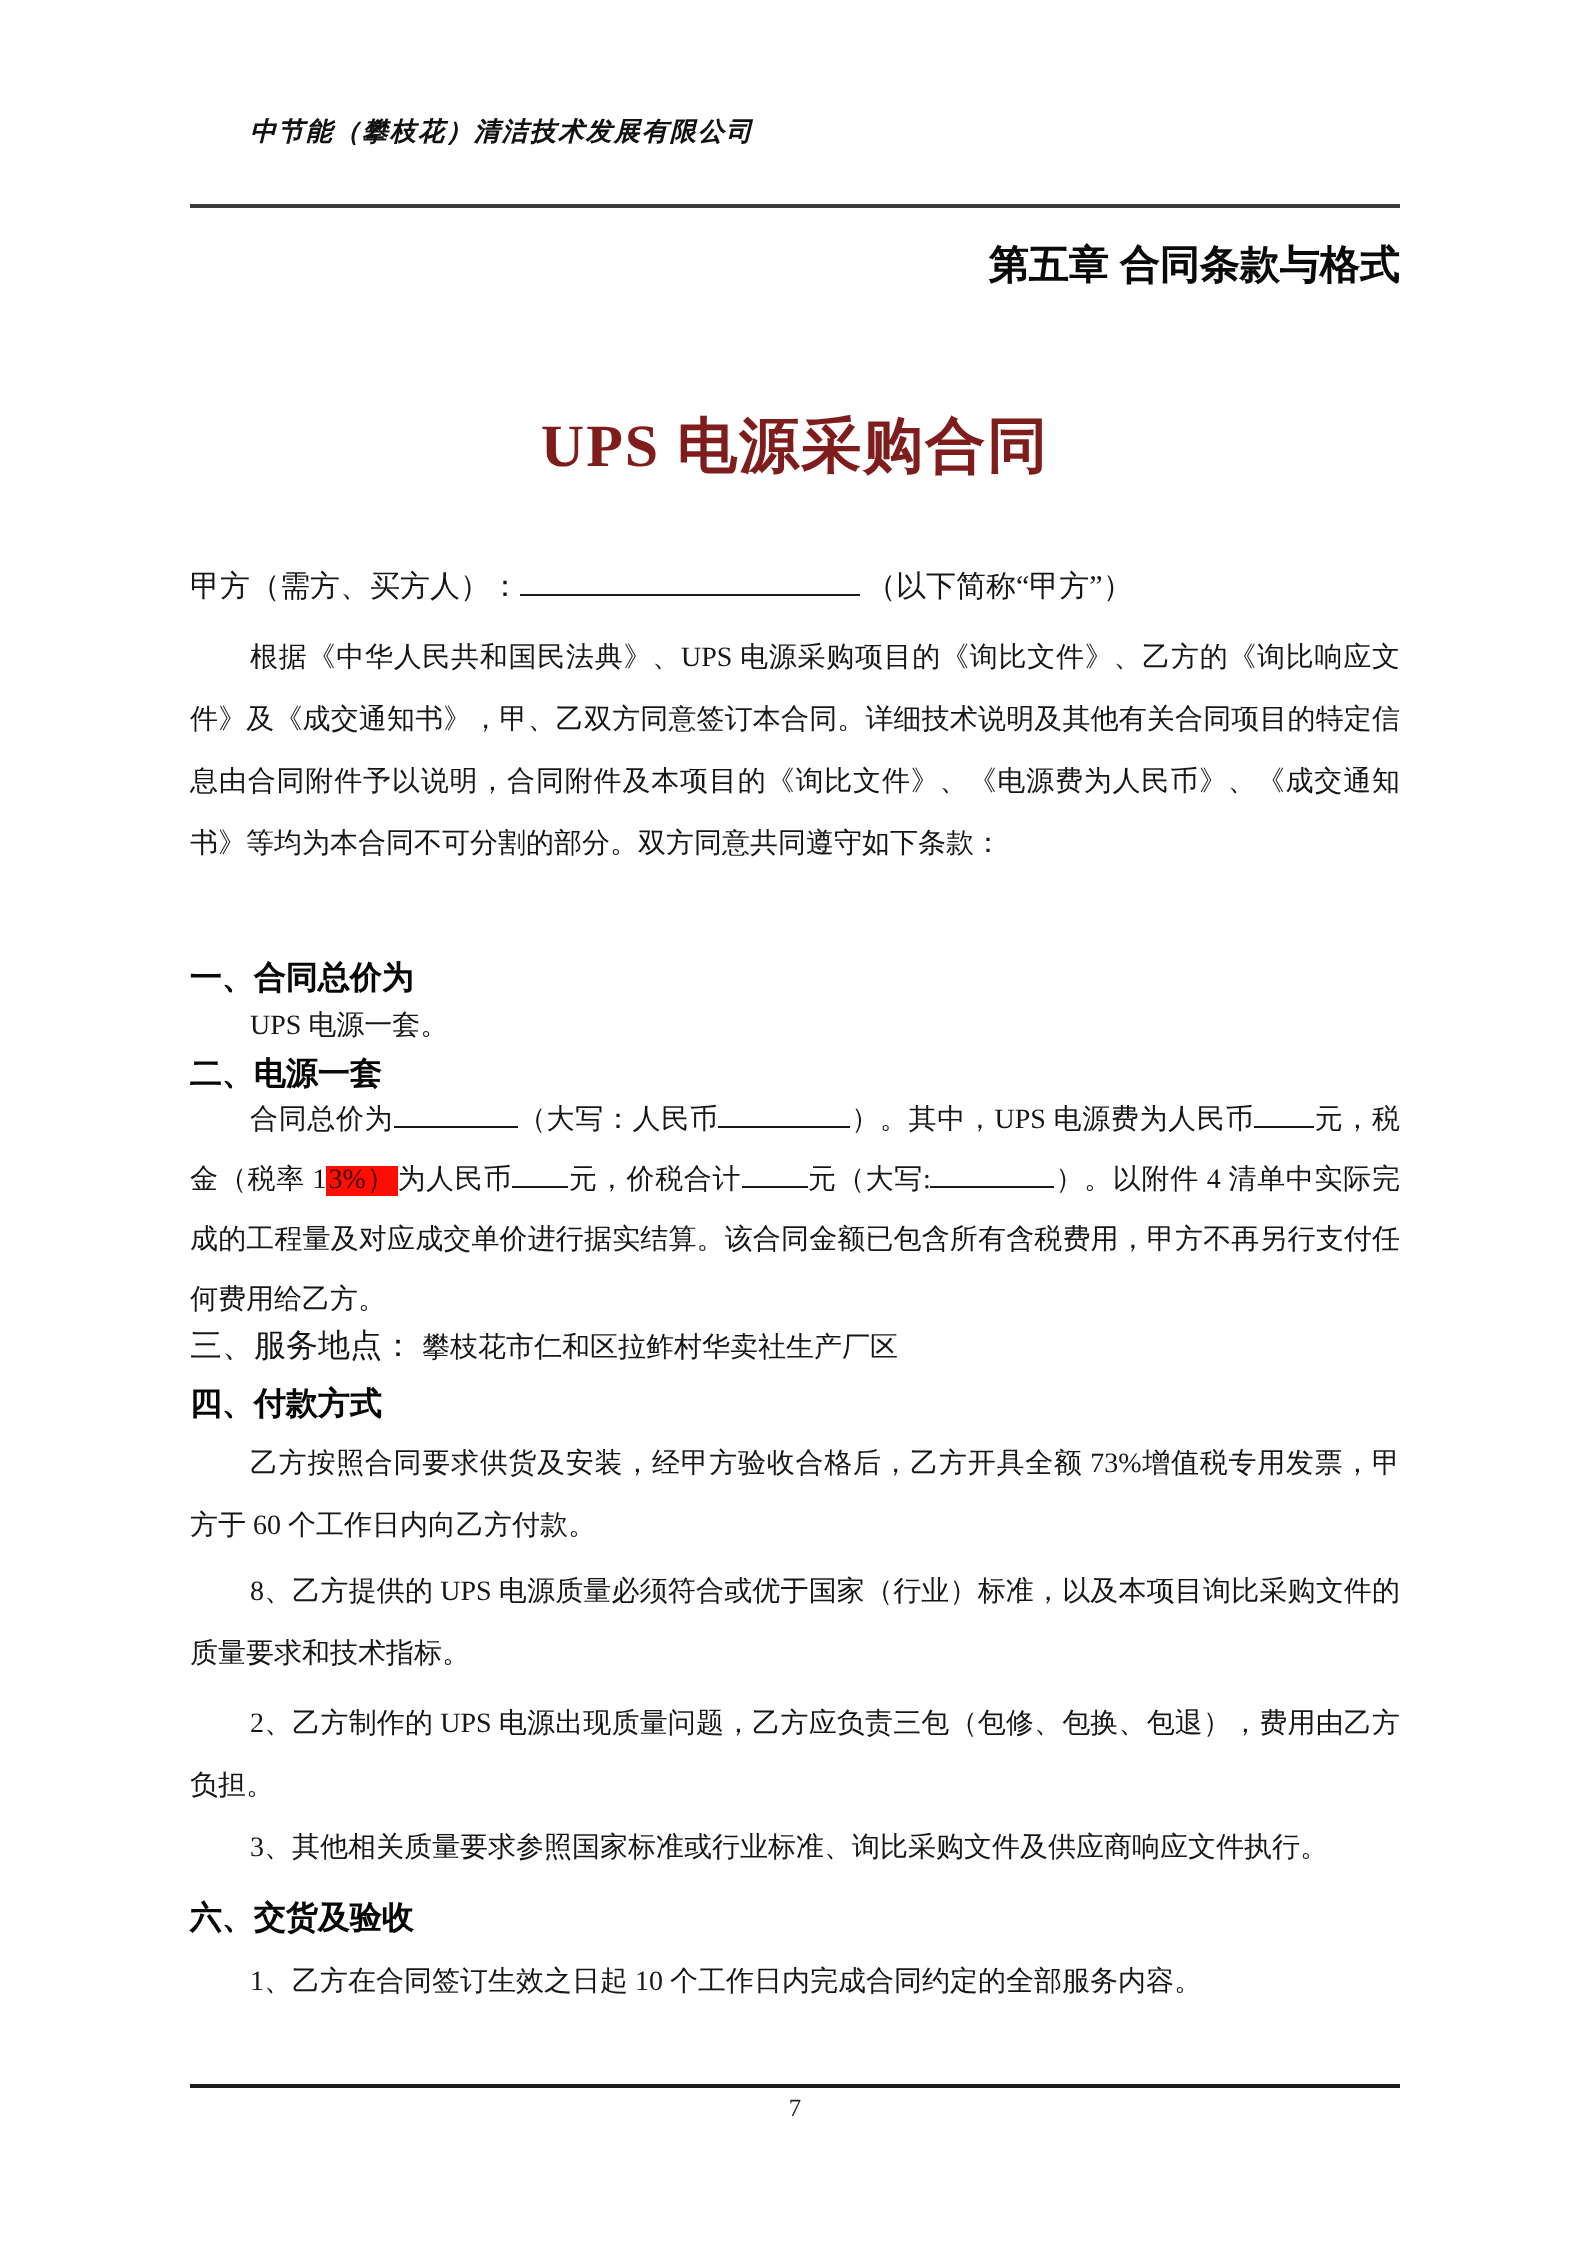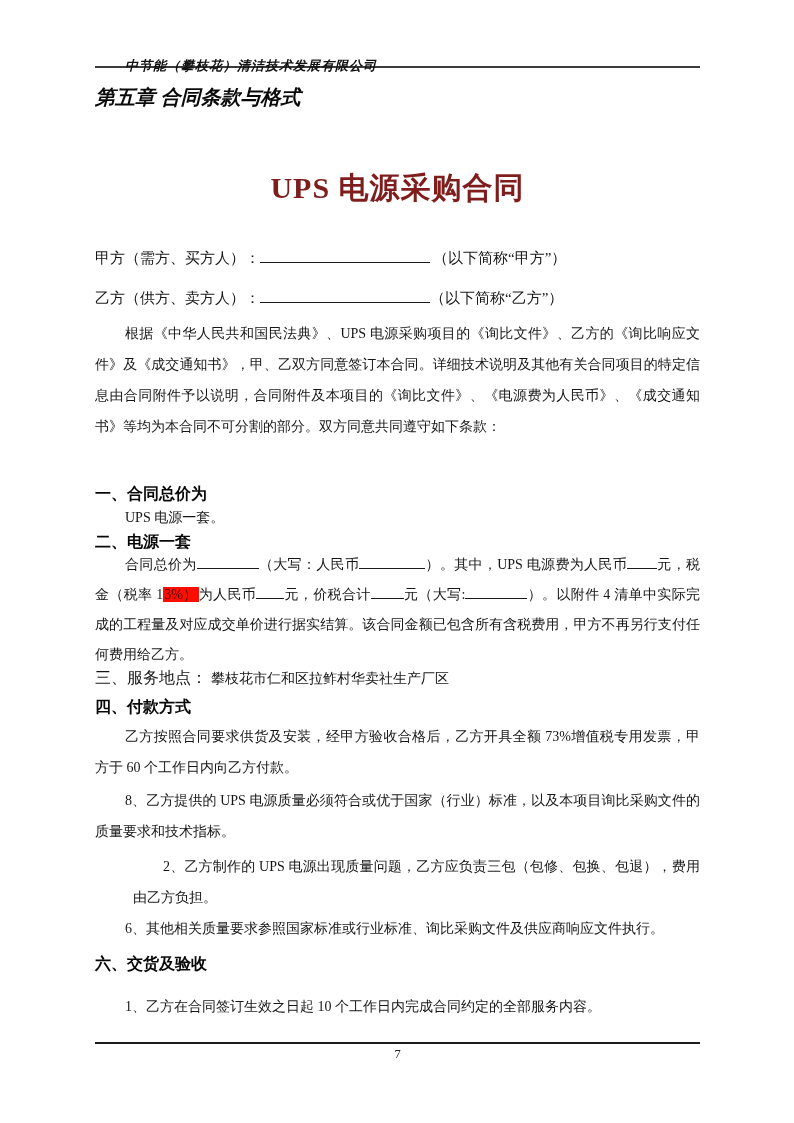--- a/index.html
+++ b/index.html
@@ -11,46 +11,45 @@
     width: 794px;
     height: 1123px;
     background: #ffffff;
     color: #161616;
     font-family: "Liberation Serif", "DejaVu Serif", serif;
     overflow: hidden;
   }
 
   
   .hdr {
-    height: 68px;
+    height: 104px;
     margin: 0 94px 0 95px;
     border-bottom: 2px solid #3c3c3c;
     padding-top: 57px;
   }
   .company {
     padding-left: 30px;
     font-size: 13px;
     font-weight: 700;
     font-style: italic;
     letter-spacing: 1px;
     color: #111;
   }
 
   
   .inner { width: 605px; margin-left: 95px; }
 
   .chapter {
     margin-top: 15px;
-    text-align: left;
+    text-align: right;
     font-family: "Liberation Sans", "DejaVu Sans", sans-serif;
     font-weight: 700;
     font-size: 20px;
     line-height: 28px;
     color: #0a0a0a;
-    font-style: italic;
   }
 
   .doc-title {
     margin-top: 56px;
     text-align: center;
     font-weight: 700;
     font-size: 30px;
     line-height: 42px;
     letter-spacing: 1px;
     color: #7f1d1d;
@@ -115,24 +114,24 @@
     font-size: 14px;
     line-height: 24px;
     white-space: nowrap;
   }
   .loc { margin-left: 4px; }
 
   .s4 { margin-top: 4px; }
   .pay { margin-top: 2px; }
   .s5 { margin-top: -6px; }
   .q1 { margin-top: 2px; }
-  .q2 { margin-top: 4px; margin-left: 38px; }
+  .q2 { margin-top: 4px; }
   .q3 { margin-top: 0; }
   .s6 { margin-top: 8px; }
-  .d1 { margin-top: 15px; }
+  .d1 { margin-top: 4px; }
 
   
   .ftr {
     position: absolute;
     top: 1042px;
     left: 95px;
     right: 94px;
     border-top: 2px solid #1c1c1c;
     text-align: center;
   }
@@ -152,38 +151,37 @@
   </header>
 
   <div class="inner">
 
     <div class="chapter">第五章 合同条款与格式</div>
 
     <h1 class="doc-title">UPS 电源采购合同</h1>
 
     <div class="party"><span>甲方（需方、买方人）：</span><span class="blank party-blank"></span><span class="p-alias">（以下简称“甲方”）</span></div>
 
-    <div class="party"><span>乙方（供方、卖方人）：</span><span class="blank party-blank"></span><span>（以下简称“乙方”）</span></div>
 
     <p class="para preamble">根据《中华人民共和国民法典》、UPS 电源采购项目的《询比文件》、乙方的《询比响应文件》及《成交通知书》，甲、乙双方同意签订本合同。详细技术说明及其他有关合同项目的特定信息由合同附件予以说明，合同附件及本项目的《询比文件》、《电源费为人民币》、《成交通知书》等均为本合同不可分割的部分。双方同意共同遵守如下条款：</p>
 
     <h2 class="sec-h mt39">一、合同总价为</h2>
     <p class="line indent">UPS 电源一套。</p>
 
     <h2 class="sec-h">二、电源一套</h2>
     <p class="para amount"><span>合同总价为</span><span class="blank w62"></span><span>（大写：人民币</span><span class="blank w66"></span><span>）。其中，UPS 电源费为人民币</span><span class="blank w30"></span><span>元，税金（税率 1</span><span class="hl">3%）</span><span>为人民币</span><span class="blank w28"></span><span>元，价税合计</span><span class="blank w33"></span><span>元（大写:</span><span class="blank w62"></span><span>）。以附件 4 清单中实际完成的工程量及对应成交单价进行据实结算。该合同金额已包含所有含税费用，甲方不再另行支付任何费用给乙方。</span></p>
 
     <div class="sec3"><span class="sec-h-inline">三、服务地点：</span><span class="loc">攀枝花市仁和区拉鲊村华卖社生产厂区</span></div>
 
     <h2 class="sec-h s4">四、付款方式</h2>
     <p class="para pay">乙方按照合同要求供货及安装，经甲方验收合格后，乙方开具全额 73%增值税专用发票，甲方于 60 个工作日内向乙方付款。</p>
 
     <p class="para q1">8、乙方提供的 UPS 电源质量必须符合或优于国家（行业）标准，以及本项目询比采购文件的质量要求和技术指标。</p>
     <p class="para q2">2、乙方制作的 UPS 电源出现质量问题，乙方应负责三包（包修、包换、包退），费用由乙方负担。</p>
-    <p class="para q3">6、其他相关质量要求参照国家标准或行业标准、询比采购文件及供应商响应文件执行。</p>
+    <p class="para q3">3、其他相关质量要求参照国家标准或行业标准、询比采购文件及供应商响应文件执行。</p>
 
     <h2 class="sec-h s6">六、交货及验收</h2>
     <p class="para d1">1、乙方在合同签订生效之日起 10 个工作日内完成合同约定的全部服务内容。</p>
 
   </div>
 
   <footer class="ftr">
     <div class="pnum">7</div>
   </footer>
 

